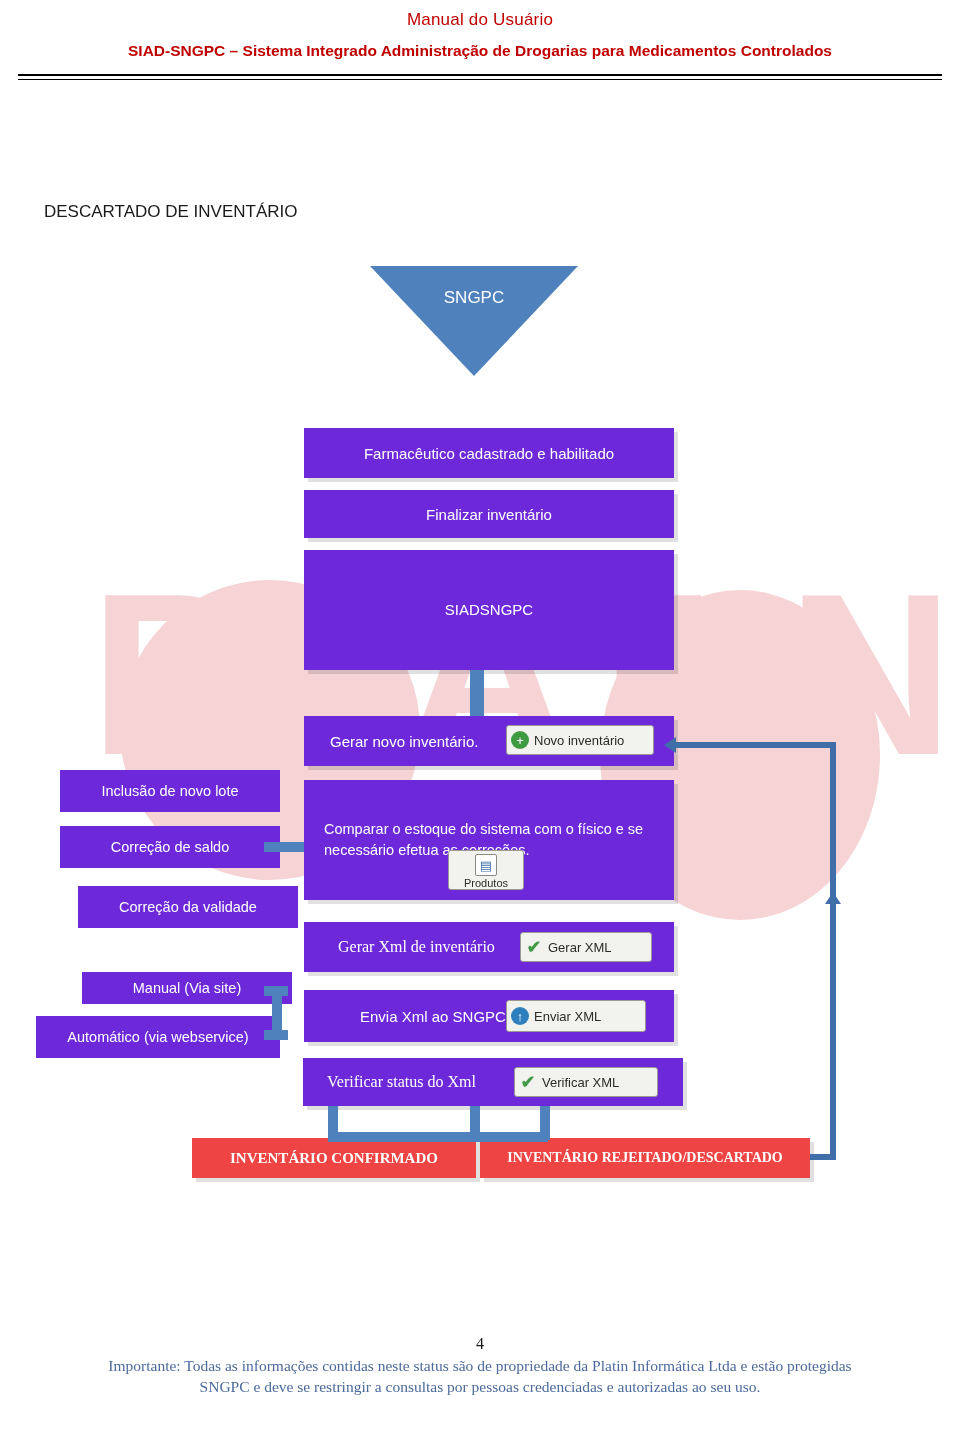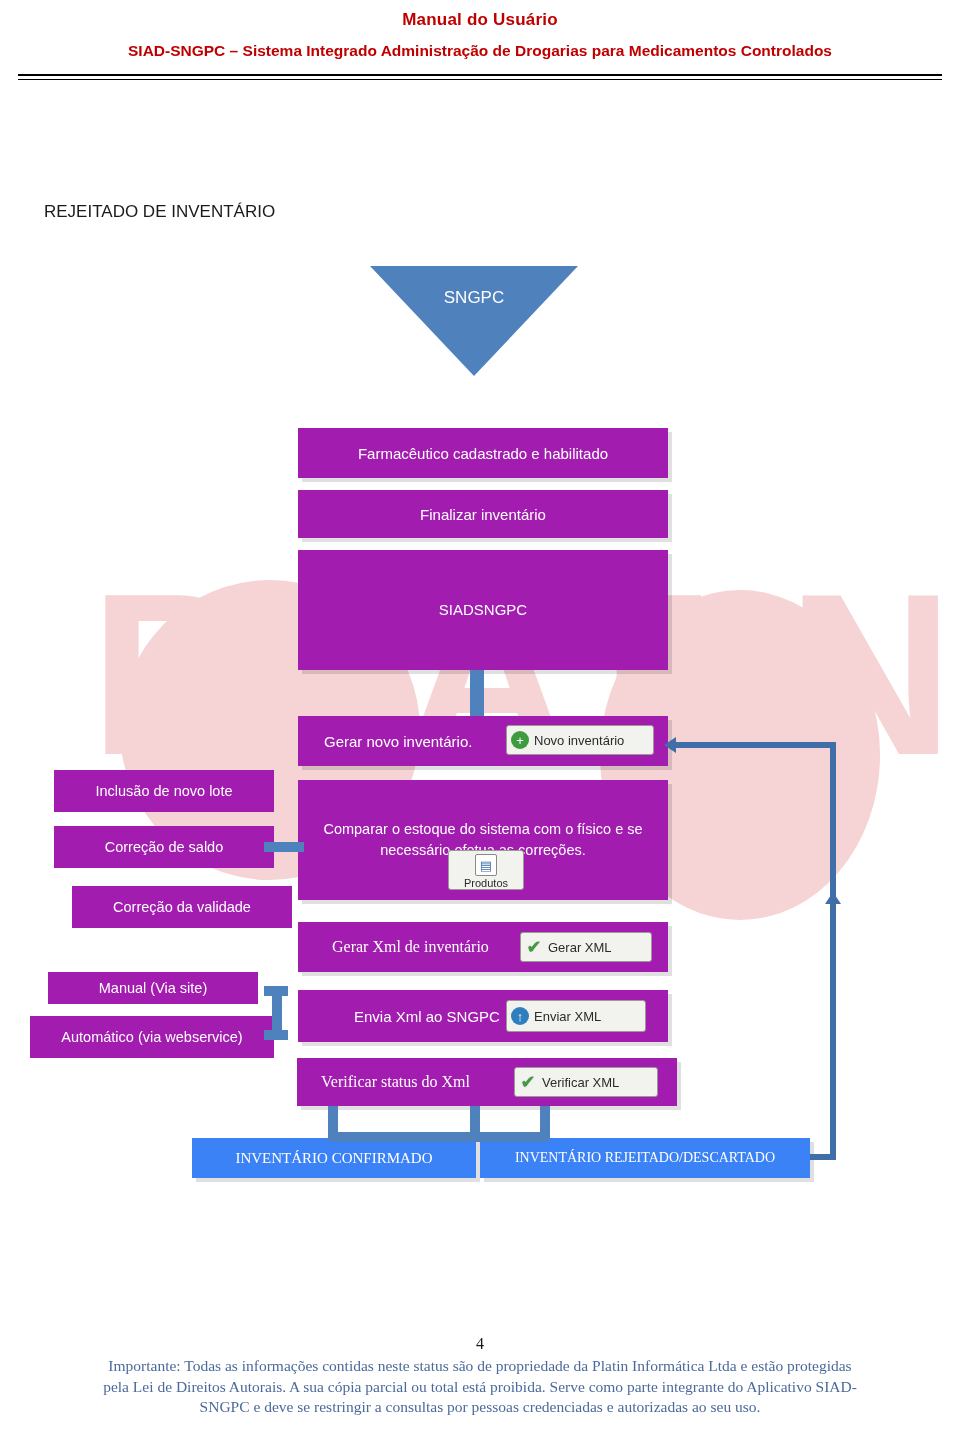--- a/index.html
+++ b/index.html
@@ -15,21 +15,21 @@
     overflow: hidden;
   }
 
   
   .header {
     padding-top: 10px;
     text-align: center;
   }
   .header .line1 {
     color: #c00000;
-    font-weight: bold;
+    font-weight: normal;
     font-size: 17px;
     letter-spacing: .2px;
   }
   .header .line2 {
     color: #c00000;
     font-weight: bold;
     font-size: 15.5px;
     margin-top: 12px;
   }
   .header-rule {
@@ -105,28 +105,29 @@
     left: 0;
     width: 208px;
     text-align: center;
     color: #ffffff;
     font-size: 17px;
   }
 
   
   .abox {
     position: absolute;
-    background: #a21caf;
+    background: #6d28d9;
     color: #ffffff;
     display: flex;
     align-items: center;
     justify-content: center;
-    text-align: center;
+    text-align: left;
     font-size: 15px;
     box-sizing: border-box;
+    margin-left: 6px;
   }
   .abox.shadow { box-shadow: 4px 4px 0 rgba(0,0,0,0.12); }
   .serif { font-family: "Liberation Serif", serif; }
 
   
   .conn {
     position: absolute;
     background: #4f81bd;
     z-index: 1;
   }
@@ -177,30 +178,31 @@
     border-radius: 2px;
     background: #ffffff;
     border: 1px solid #8a8a84;
     color: #3b6ea5;
     font-size: 13px;
   }
 
   
   .resbox {
     position: absolute;
-    background: #3b82f6;
+    background: #ef4444;
     color: #ffffff;
     display: flex;
     align-items: center;
     justify-content: center;
     text-align: center;
     font-family: "Liberation Serif", serif;
     font-size: 15px;
     box-shadow: 4px 4px 0 rgba(0,0,0,0.12);
     box-sizing: border-box;
+    font-weight: bold;
   }
 
   
   .page-number {
     position: absolute;
     left: 0; top: 1335px;
     width: 960px;
     text-align: center;
     font-family: "Liberation Serif", serif;
     font-size: 16px;
@@ -229,21 +231,21 @@
 <div class="header-rule"></div>
 
 <div class="watermark">
   <div class="wm-blob b1"></div>
   <div class="wm-blob b2"></div>
   <div class="wm-text">PLATIN</div>
 </div>
 
 <div class="content">
 
-  <div class="section-title">REJEITADO DE INVENTÁRIO</div>
+  <div class="section-title">DESCARTADO DE INVENTÁRIO</div>
 
   <div class="triangle-wrap">
     <div class="triangle-shape"></div>
     <div class="triangle-label">SNGPC</div>
   </div>
 
   <div class="abox shadow" style="left:298px; top:348px; width:370px; height:50px;">
     <span>Farmacêutico cadastrado e habilitado</span>
   </div>
 
@@ -301,21 +303,21 @@
   <div class="abox" style="left:54px; top:690px; width:220px; height:42px; font-size:14.5px;">
     <span>Inclusão de novo lote</span>
   </div>
   <div class="abox" style="left:54px; top:746px; width:220px; height:42px; font-size:14.5px;">
     <span>Correção de saldo</span>
   </div>
   <div class="abox" style="left:72px; top:806px; width:220px; height:42px; font-size:14.5px;">
     <span>Correção da validade</span>
   </div>
 
-  <div class="abox" style="left:48px; top:892px; width:210px; height:32px; font-size:14.5px;">
+  <div class="abox" style="left:76px; top:892px; width:210px; height:32px; font-size:14.5px;">
     <span>Manual (Via site)</span>
   </div>
   <div class="abox" style="left:30px; top:936px; width:244px; height:42px; font-size:14.5px;">
     <span>Automático (via webservice)</span>
   </div>
 
   <div class="conn" style="left:264px; top:762px; width:40px; height:10px;"></div>
   <div class="conn" style="left:264px; top:906px; width:24px; height:10px;"></div>
   <div class="conn" style="left:264px; top:950px; width:24px; height:10px;"></div>
   <div class="conn" style="left:272px; top:906px; width:10px; height:54px;"></div>
@@ -338,15 +340,14 @@
   <div style="position:absolute; left:664px; top:657px; width:0; height:0; border-top:8px solid transparent; border-bottom:8px solid transparent; border-right:12px solid #3f6ea8;"></div>
 
   <div class="conn conn-dark" style="left:830px; top:824px; width:6px; height:10px;"></div>
   <div style="position:absolute; left:825px; top:812px; width:0; height:0; border-left:8px solid transparent; border-right:8px solid transparent; border-bottom:12px solid #3f6ea8;"></div>
 
 </div>
 
 <div class="page-number">4</div>
 <div class="footer">
   <div>Importante: Todas as informações contidas neste status são de propriedade da Platin Informática Ltda e estão protegidas</div>
-  <div>pela Lei de Direitos Autorais. A sua cópia parcial ou total está proibida. Serve como parte integrante do Aplicativo SIAD-</div>
   <div>SNGPC e deve se restringir a consultas por pessoas credenciadas e autorizadas ao seu uso.</div>
 </div>
 
 </body></html>

